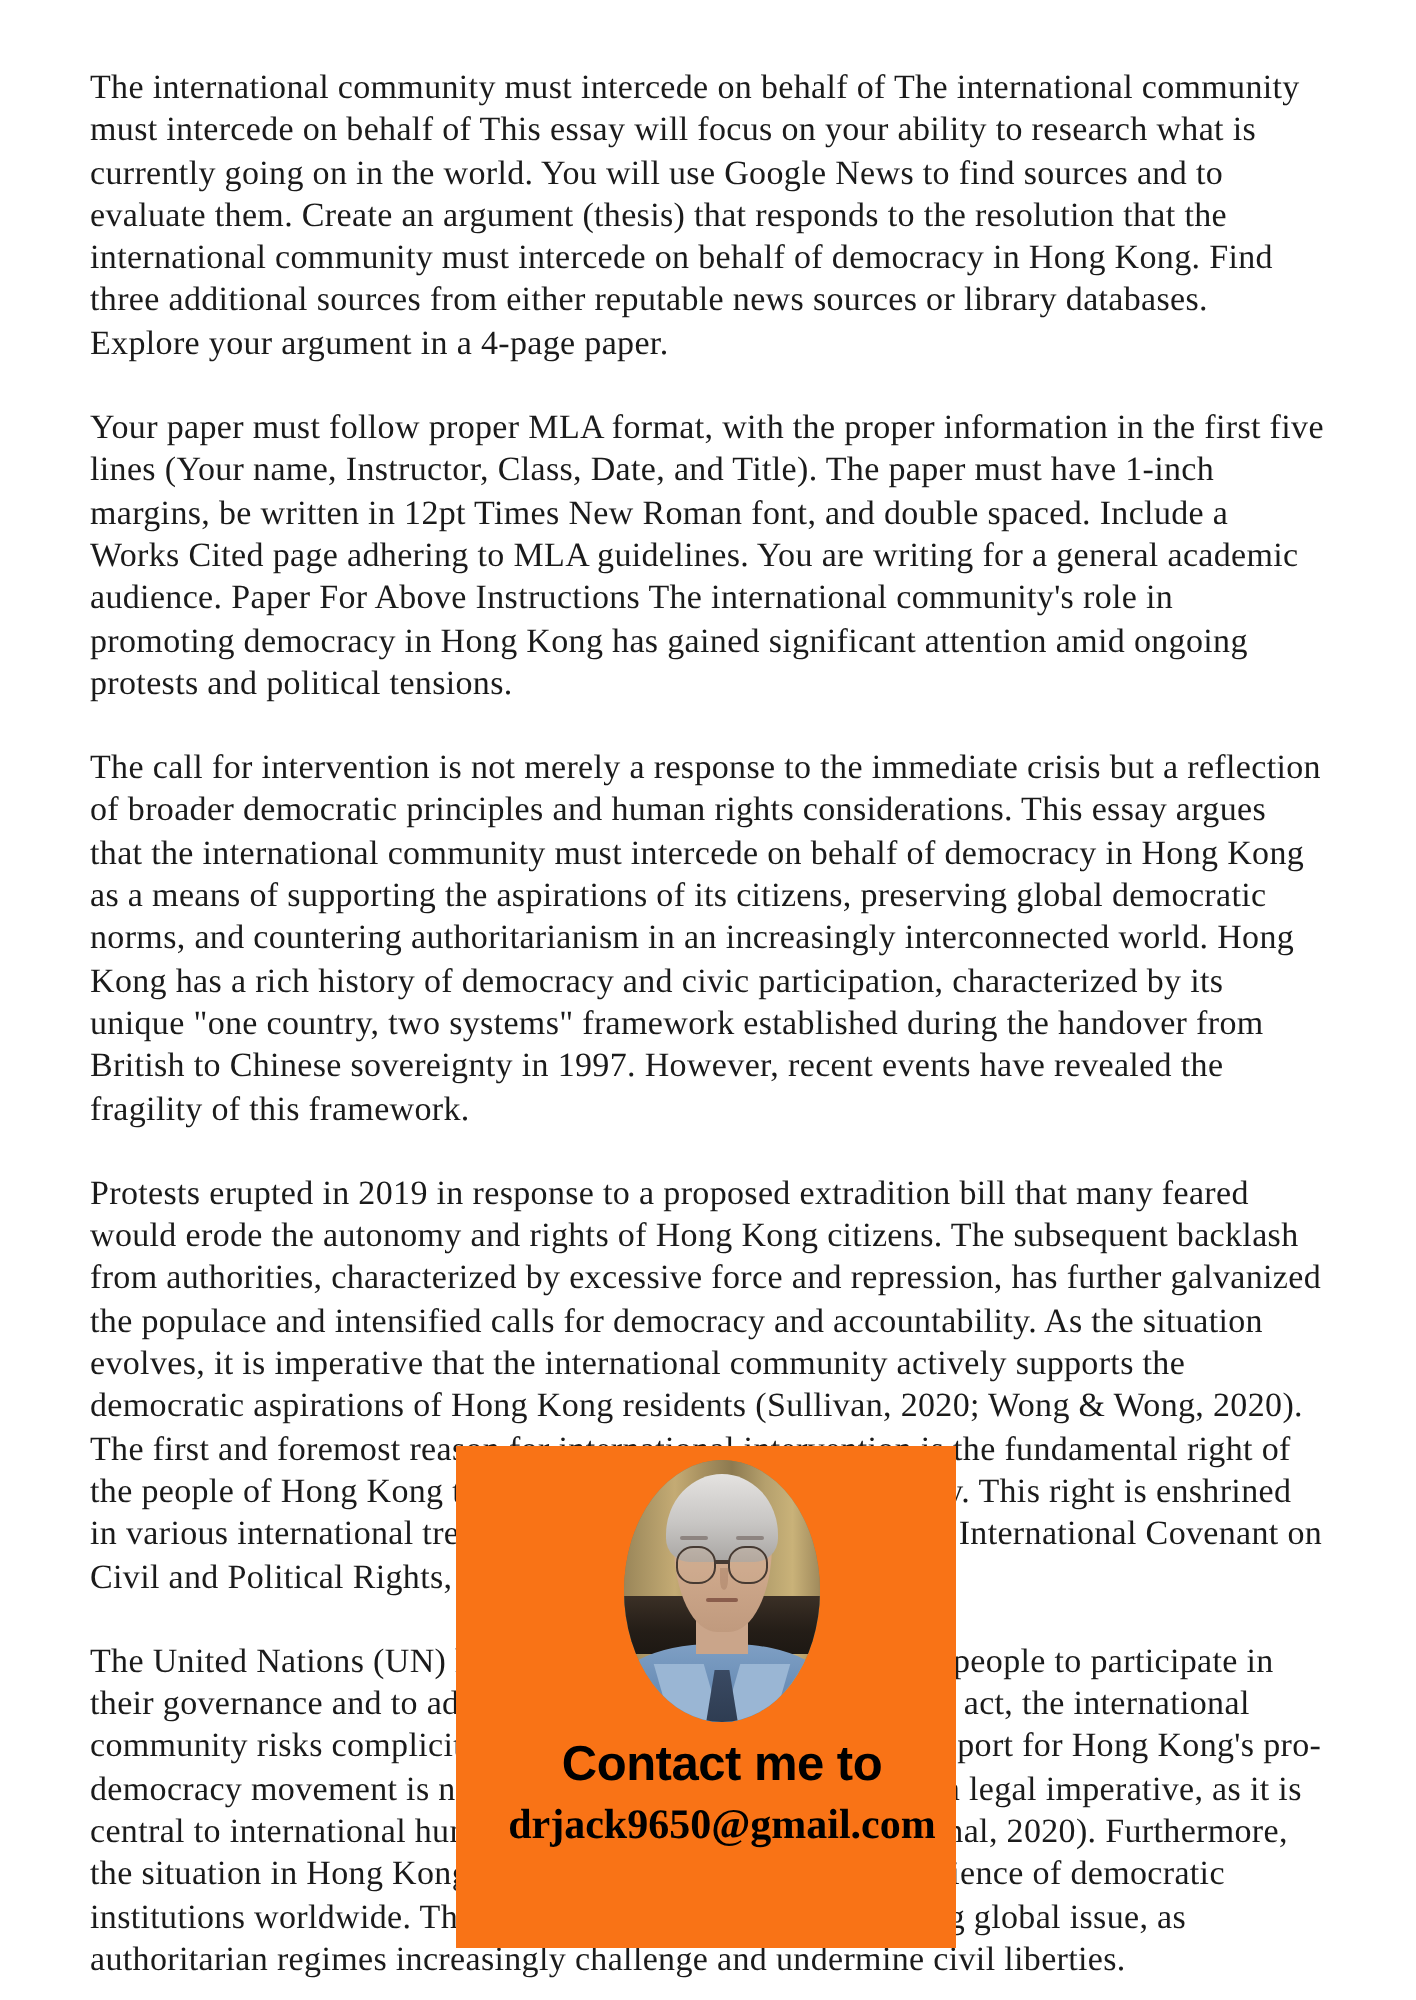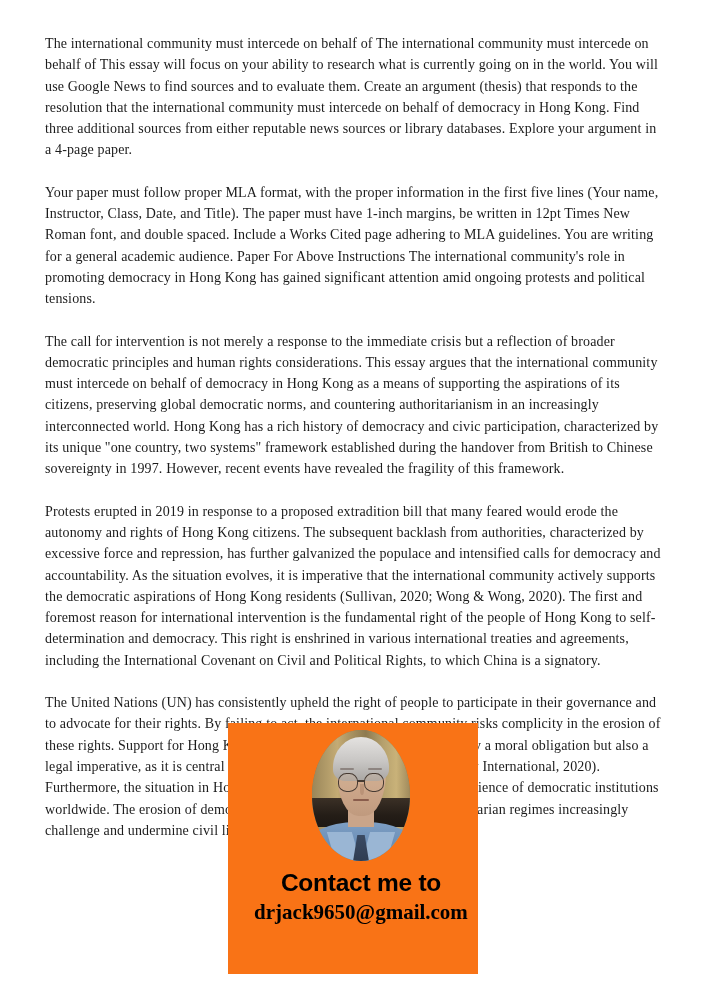--- a/index.html
+++ b/index.html
@@ -19,21 +19,21 @@
     overflow: hidden;
   }
   #doc-body {
     position: absolute;
     left: 45px;
     top: 33px;
     width: 618px;
   }
   .para {
     font-family: "Liberation Serif", "DejaVu Serif", serif;
-    font-size: 14px;
+    font-size: 17px;
     line-height: 21.3px;
     color: #1b1b1b;
     margin: 0 0 21px 0;
     text-align: left;
     white-space: pre-line;
     letter-spacing: 0.01em;
   }
   .para:last-child {
     margin-bottom: 0;
   }

